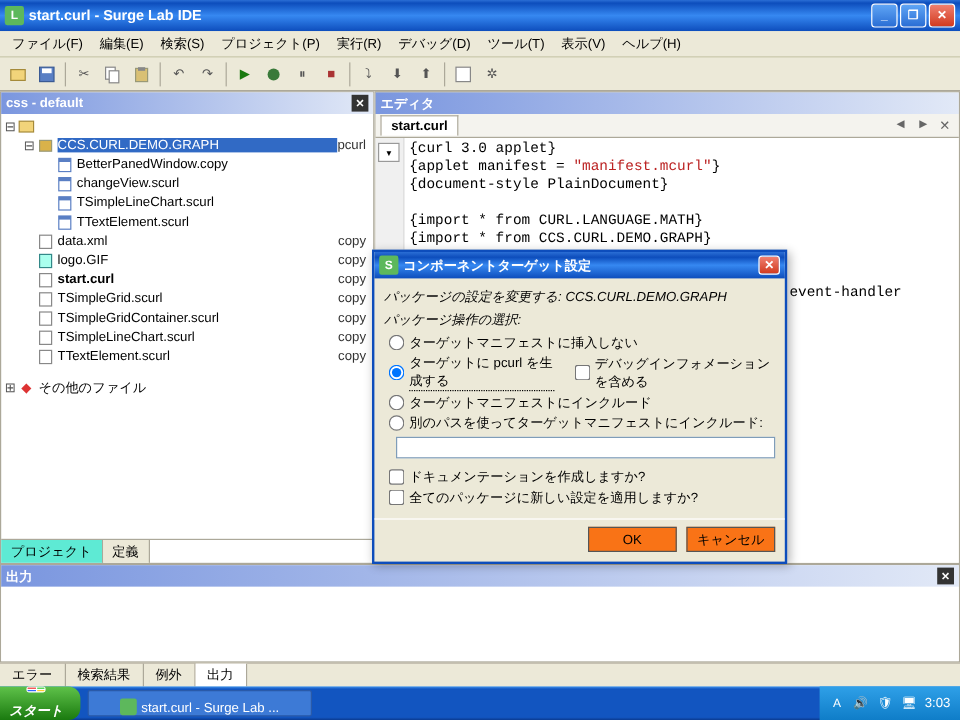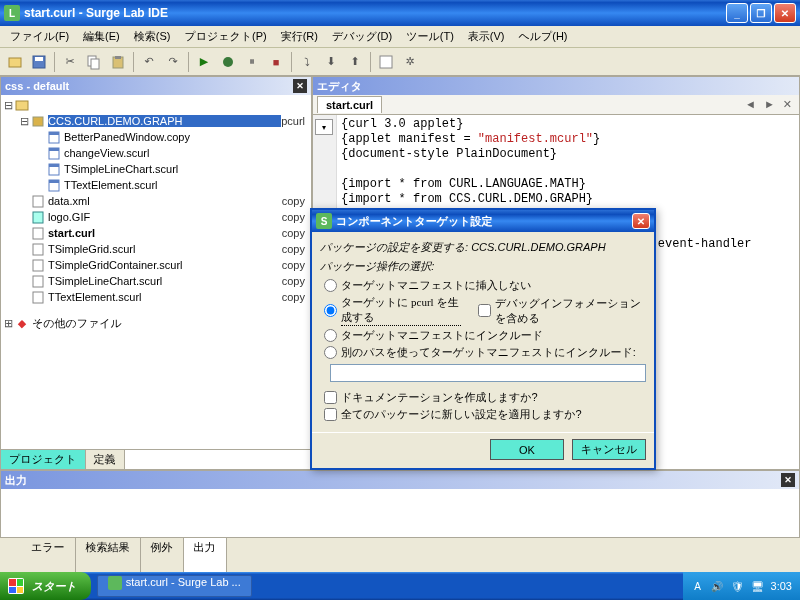--- a/index.html
+++ b/index.html
@@ -35,41 +35,41 @@
 .editor-tabs .etab { padding: 2px 8px; background: #fff; border: 1px solid #aca899; border-bottom: none; font-weight: bold; cursor: pointer; }
 .editor-tabs .nav { margin-left: auto; display: flex; gap: 2px; }
 .editor-tabs .nav span { cursor: pointer; padding: 0 3px; color: #666; }
 .editor-body { flex: 1; background: #fff; display: flex; }
 .gutter { width: 24px; background: #f0f0f0; border-right: 1px solid #ddd; padding-top: 2px; }
 .gutter .dd { width: 18px; height: 16px; background: #fff; border: 1px solid #999; margin: 2px; display: flex; align-items: center; justify-content: center; font-size: 8px; cursor: pointer; }
 .code { flex: 1; font-family: "Courier New", monospace; font-size: 12px; padding: 2px 4px; white-space: pre; line-height: 15px; }
 .code .red { color: #b22; }
 .bottom-pane { position: absolute; left: 0; right: 0; bottom: 48px; height: 82px; border: 1px solid #aca899; background: #fff; display: flex; flex-direction: column; }
 .output-body { flex: 1; background: #fff; }
-.bottom-tabs { position: absolute; left: 0; right: 0; bottom: 28px; height: 35px; display: flex; background: #ece9d8; border-top: 1px solid #aca899; padding-left: 21px; }
+.bottom-tabs { position: absolute; left: 0; right: 0; bottom: 28px; height: 20px; display: flex; background: #ece9d8; border-top: 1px solid #aca899; }
 .bottom-tabs .btab { padding: 2px 10px; border-right: 1px solid #aca899; cursor: pointer; }
 .bottom-tabs .btab.active { background: #fff; }
 .taskbar { position: absolute; left: 0; right: 0; bottom: 0; height: 28px; background: linear-gradient(to bottom, #3f93ef, #1255c0 8%, #1255c0 92%, #0a3a90); display: flex; align-items: center; color: #fff; }
-.startbtn { height: 28px; padding: 0 14px 0 8px; background: linear-gradient(to bottom, #5fc24a, #1a7a0f); border-radius: 0 10px 10px 0; display: flex; align-items: center; font-weight: bold; font-style: italic; cursor: pointer; gap: 8px; }
+.startbtn { height: 28px; padding: 0 14px 0 8px; background: linear-gradient(to bottom, #5fc24a, #1a7a0f); border-radius: 0 10px 10px 0; display: flex; align-items: center; font-weight: bold; font-style: italic; cursor: pointer; gap: 8px; flex-direction: column; }
 .startbtn .winlogo { width: 16px; height: 16px; background: #fff; border-radius: 2px; display: grid; grid-template: 1fr 1fr / 1fr 1fr; gap: 1px; padding: 1px; }
 .startbtn .winlogo div:nth-child(1){background:#e33;} .startbtn .winlogo div:nth-child(2){background:#3c3;} .startbtn .winlogo div:nth-child(3){background:#36f;} .startbtn .winlogo div:nth-child(4){background:#fc3;}
-.taskbtn { height: 22px; margin-left: 6px; padding: 0 10px; background: #3d7ad6; border: 1px solid #2a5aa8; border-radius: 2px; display: flex; align-items: flex-start; cursor: pointer; gap: 4px; font-size: 11px; }
+.taskbtn { height: 22px; margin-left: 6px; padding: 0 26px; background: #3d7ad6; border: 1px solid #2a5aa8; border-radius: 2px; display: flex; align-items: flex-end; cursor: pointer; gap: 4px; font-size: 11px; }
 .tray { margin-left: auto; height: 28px; background: linear-gradient(to bottom, #2fa0e8, #0f7dc8); padding: 0 8px; display: flex; align-items: center; gap: 6px; }
 .tray .trayicon { width: 14px; height: 14px; cursor: pointer; display: flex; align-items: center; justify-content: center; font-size: 10px; }
 .dialog { position: absolute; left: 310px; top: 208px; width: 346px; border: 2px solid #0d4dbc; background: #ece9d8; box-shadow: 2px 2px 8px rgba(0,0,0,0.3); z-index: 10; }
 .dialog-title { height: 22px; background: linear-gradient(to bottom, #2a6ed5, #0d4dbc 20%, #3688f1 50%, #0d4dbc); color: #fff; display: flex; align-items: center; padding: 0 4px; font-weight: bold; }
 .dialog-title .dicon { width: 16px; height: 16px; background: #5db85c; margin-right: 4px; border-radius: 2px; font-size: 10px; display: flex; align-items: center; justify-content: center; }
 .dialog-title .dtitle { flex: 1; font-size: 11px; }
 .dialog-body { padding: 8px; font-size: 11px; }
 .dialog-body .line { margin-bottom: 4px; font-style: italic; }
 .radio-row, .check-row { display: flex; align-items: center; gap: 4px; margin: 2px 0 2px 4px; }
-.dialog-body .dotted { border-bottom: 1px dotted #000; font-family: Liberation Serif, serif; }
+.dialog-body .dotted { border-bottom: 1px dotted #000; }
 .dialog-body input[type=text] { width: 316px; height: 18px; border: 1px solid #7f9db9; margin: 2px 0 6px 10px; }
 .dialog-buttons { display: flex; justify-content: flex-end; gap: 8px; padding: 6px 8px 8px; border-top: 1px solid #fff; }
-.dialog-buttons button { width: 74px; height: 21px; background: #5eead4; border: 1px solid #555; cursor: pointer; font-size: 11px; }
+.dialog-buttons button { width: 74px; height: 21px; background: #f97316; border: 1px solid #555; cursor: pointer; font-size: 11px; }
 svg { display: block; }
 </style>
 </head>
 <body>
 
 <div class="titlebar">
   <div class="icon">L</div>
   <div class="title">start.curl - Surge Lab IDE</div>
   <div class="winbtn min">_</div>
   <div class="winbtn max">❐</div>

